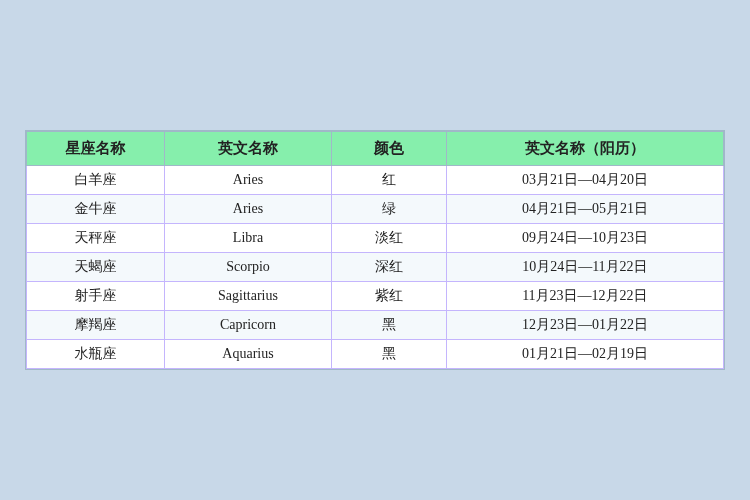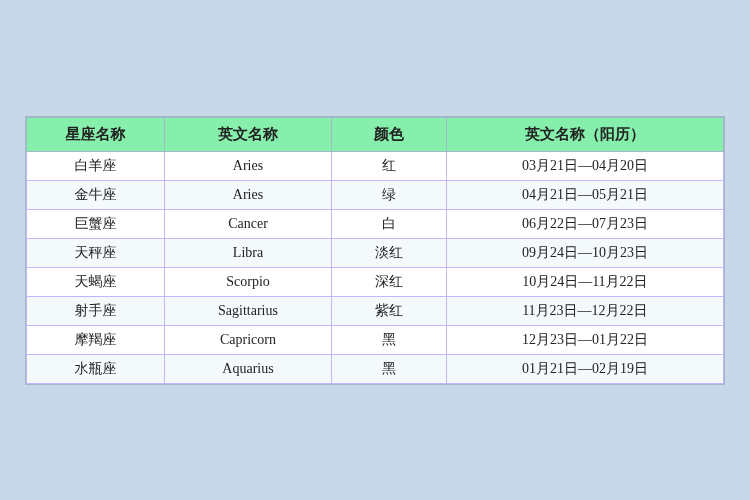--- a/index.html
+++ b/index.html
@@ -62,26 +62,20 @@
           <td>红</td>
           <td>03月21日—04月20日</td>
         </tr>
         <tr>
           <td>金牛座</td>
           <td>Aries</td>
           <td>绿</td>
           <td>04月21日—05月21日</td>
         </tr>
         <tr>
-          <td>巨蟹座</td>
-          <td>Cancer</td>
-          <td>白</td>
-          <td>06月22日—07月23日</td>
-        </tr>
-        <tr>
           <td>天秤座</td>
           <td>Libra</td>
           <td>淡红</td>
           <td>09月24日—10月23日</td>
         </tr>
         <tr>
           <td>天蝎座</td>
           <td>Scorpio</td>
           <td>深红</td>
           <td>10月24日—11月22日</td>

